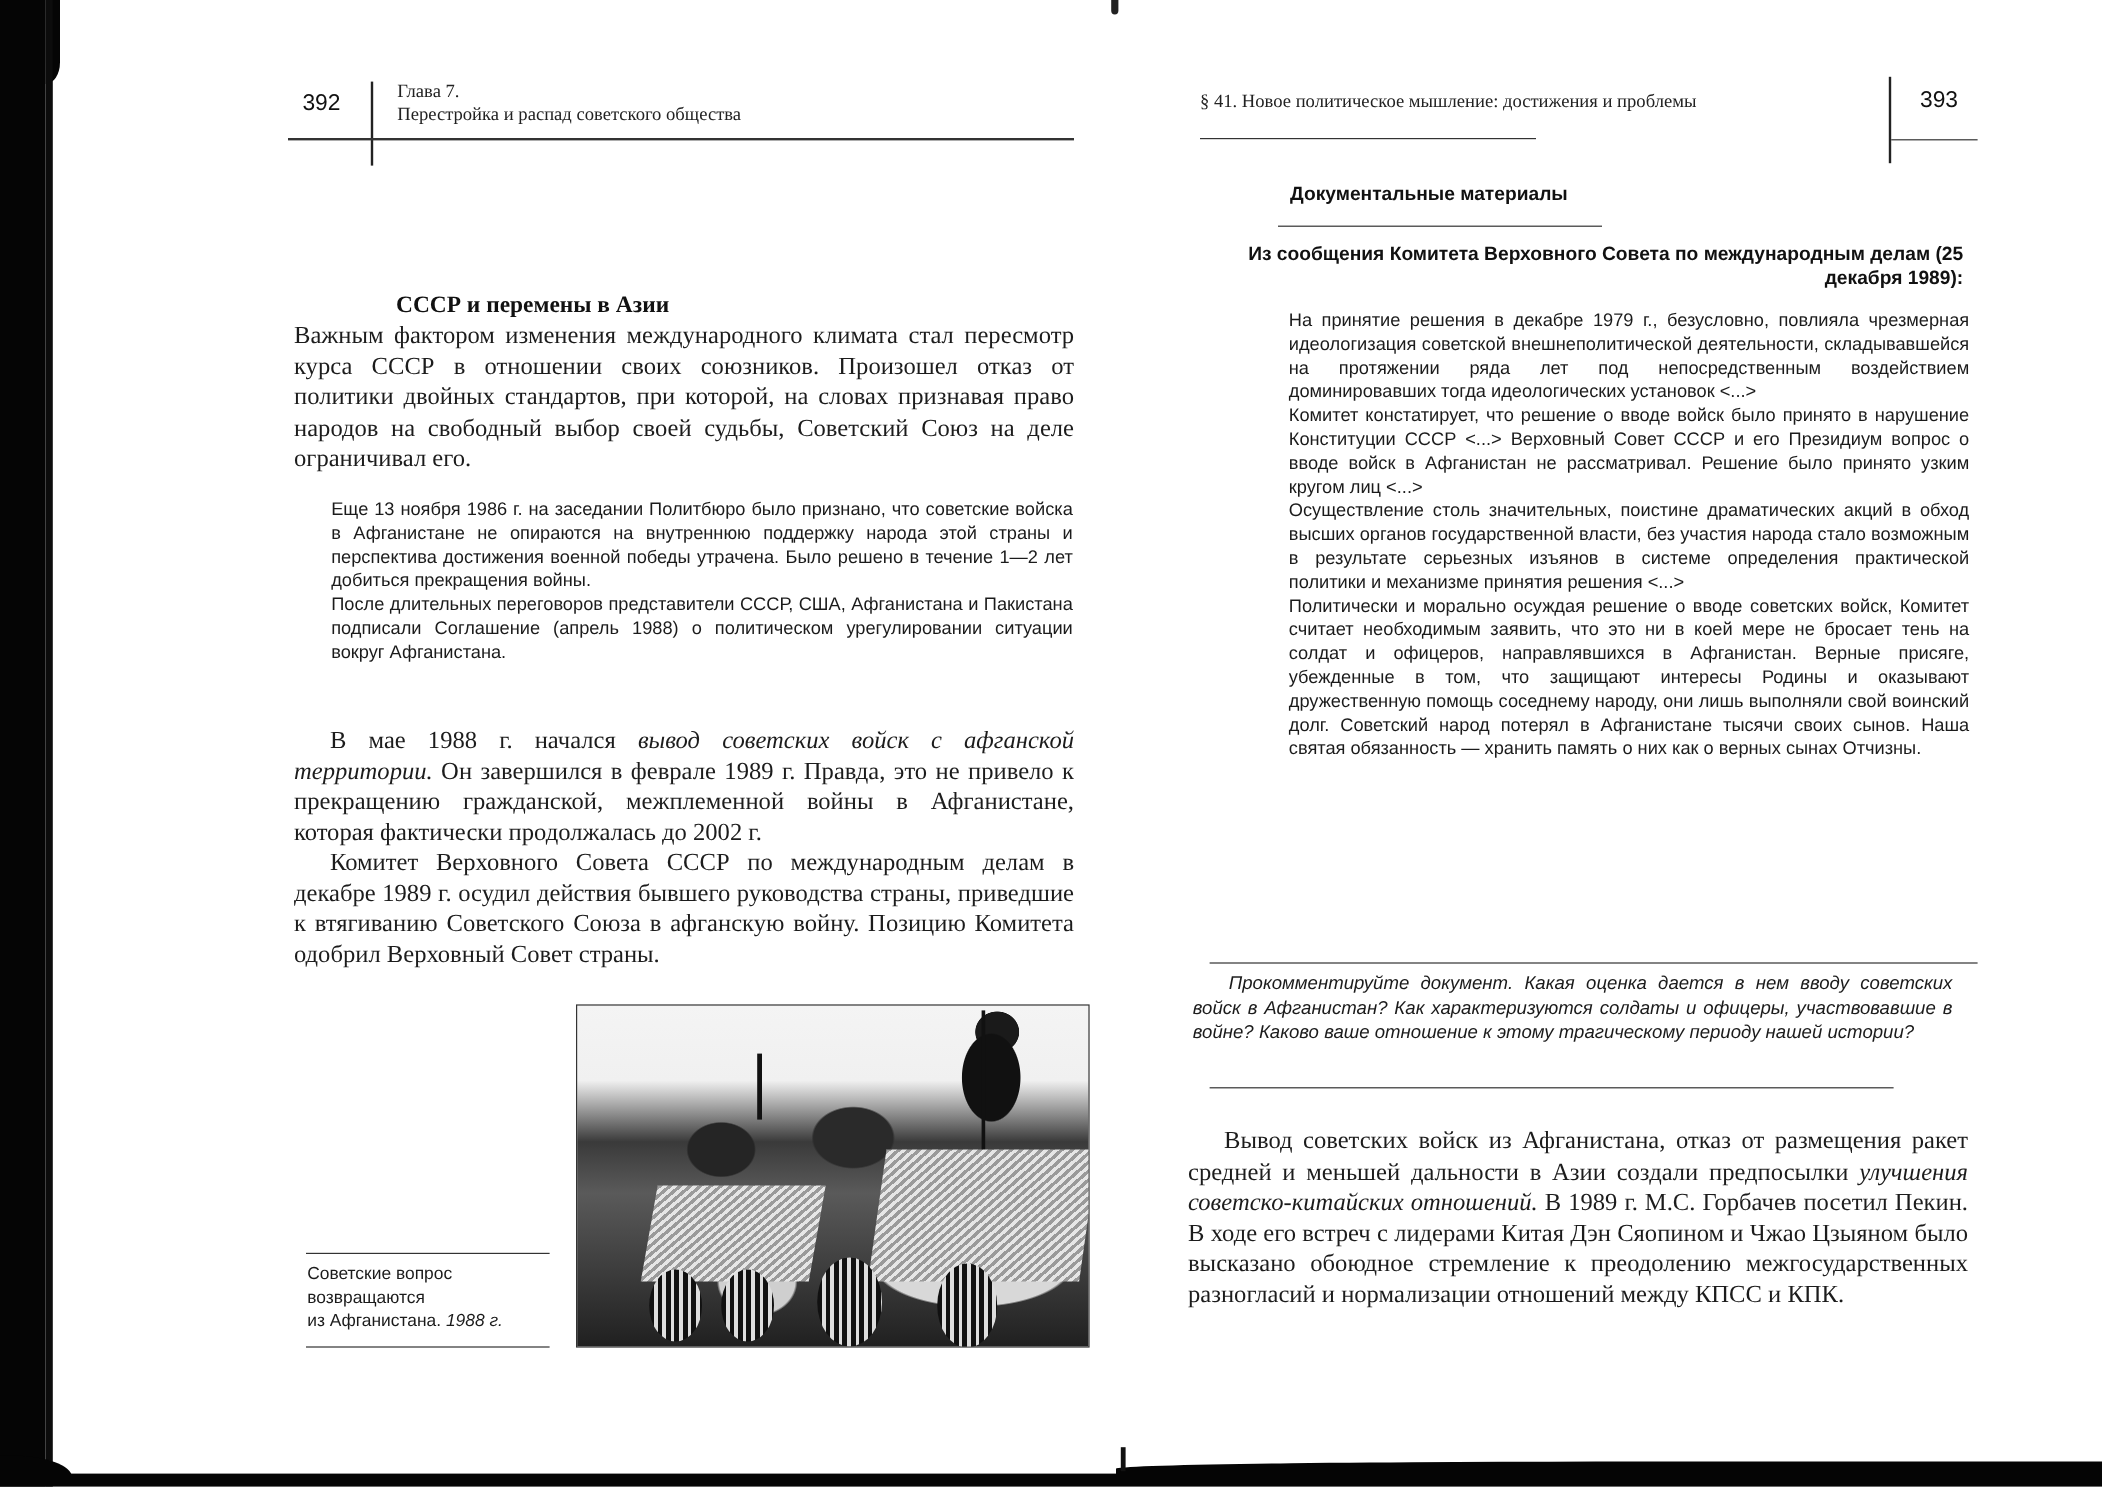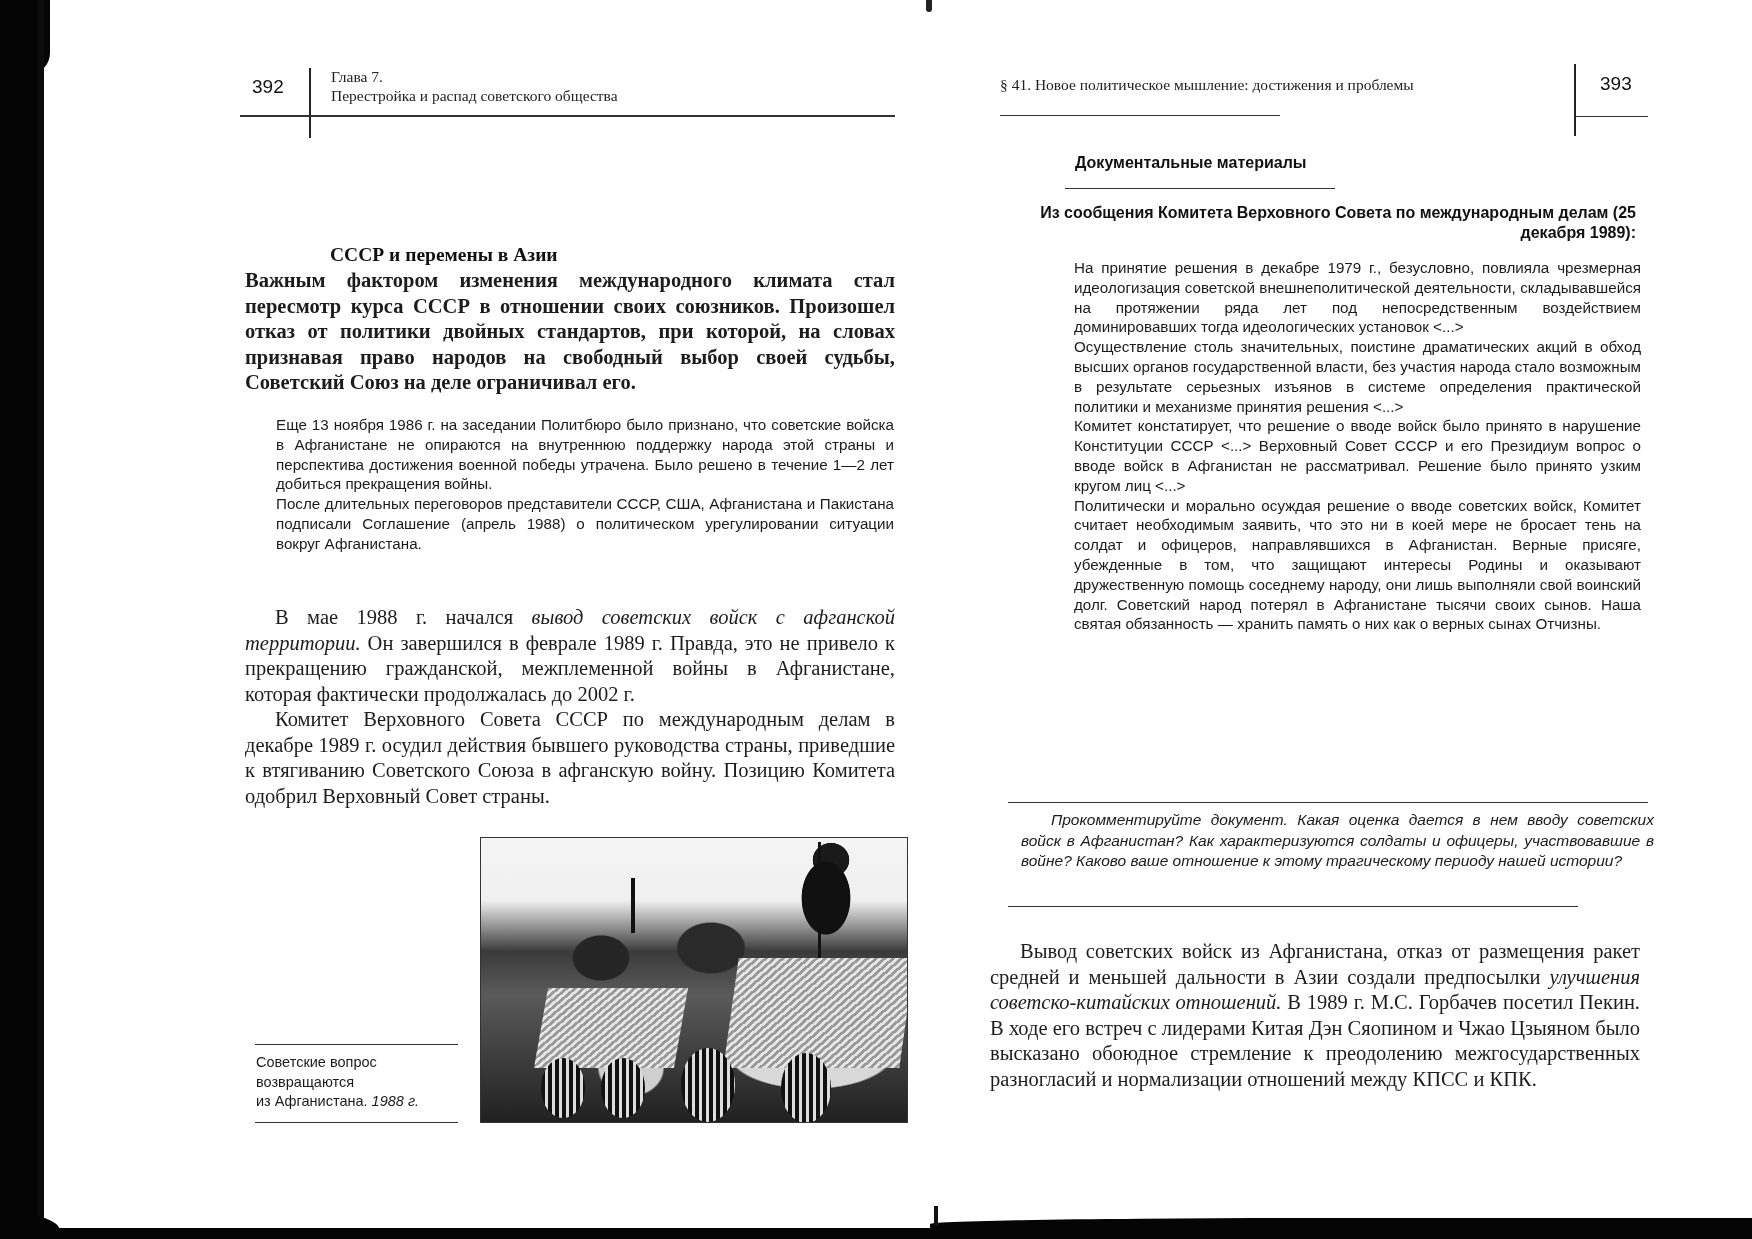--- a/index.html
+++ b/index.html
@@ -75,21 +75,21 @@
   <div class="vrule" style="left:309px; top:68px; height:70px;"></div>
   <div class="run-head" style="left:331px; top:67px;">
     <div>Глава 7.</div>
     <div>Перестройка и распад советского общества</div>
   </div>
   <div class="hrule" style="left:240px; top:115px; width:655px;"></div>
 
 
   <div class="section-head" style="left:330px; top:244px;">СССР и перемены в Азии</div>
 
-  <div class="body-serif" style="left:245px; top:268px; width:650px;font-weight:bold;">
+  <div class="body-serif" style="left:245px; top:268px; width:650px;">
     <p class="noindent">Важным фактором изменения международного климата стал пересмотр курса СССР в отношении своих союзников. Произошел отказ от политики двойных стандартов, при которой, на словах признавая право народов на свободный выбор своей судьбы, Советский Союз на деле ограничивал его.</p>
   </div>
 
   <div class="sans-block" style="left:276px; top:415px; width:618px;">
     <p>Еще 13 ноября 1986 г. на заседании Политбюро было признано, что советские войска в Афганистане не опираются на внутреннюю поддержку народа этой страны и перспектива достижения военной победы утрачена. Было решено в течение 1—2 лет добиться прекращения войны.</p>
     <p>После длительных переговоров представители СССР, США, Афганистана и Пакистана подписали Соглашение (апрель 1988) о политическом урегулировании ситуации вокруг Афганистана.</p>
   </div>
 
   <div class="body-serif" style="left:245px; top:605px; width:650px;">
     <p><span>В мае 1988 г. начался </span><em>вывод советских войск с афганской территории.</em><span> Он завершился в феврале 1989 г. Правда, это не привело к прекращению гражданской, межплеменной войны в Афганистане, которая фактически продолжалась до 2002 г.</span></p>
@@ -123,25 +123,25 @@
   <div class="pg-num" style="left:700px; top:73px;">393</div>
   <div class="hrule" style="left:676px; top:116px; width:72px; height:1px;"></div>
 
   <div class="doc-head" style="left:175px; top:154px;">Документальные материалы</div>
   <div class="hrule" style="left:165px; top:188px; width:270px; height:1px;"></div>
 
   <div class="doc-title" style="left:94px; top:203px; width:642px;">Из сообщения Комитета Верховного Совета по международным делам (25 декабря 1989):</div>
 
   <div class="sans-block" style="left:174px; top:258px; width:567px;">
     <p>На принятие решения в декабре 1979 г., безусловно, повлияла чрезмерная идеологизация советской внешнеполитической деятельности, складывавшейся на протяжении ряда лет под непосредственным воздействием доминировавших тогда идеологических установок &lt;...&gt;</p>
+    <p>Комитет констатирует, что решение о вводе войск было принято в нарушение Конституции СССР &lt;...&gt; Верховный Совет СССР и его Президиум вопрос о вводе войск в Афганистан не рассматривал. Решение было принято узким кругом лиц &lt;...&gt;</p>
     <p>Осуществление столь значительных, поистине драматических акций в обход высших органов государственной власти, без участия народа стало возможным в результате серьезных изъянов в системе определения практической политики и механизме принятия решения &lt;...&gt;</p>
-    <p>Комитет констатирует, что решение о вводе войск было принято в нарушение Конституции СССР &lt;...&gt; Верховный Совет СССР и его Президиум вопрос о вводе войск в Афганистан не рассматривал. Решение было принято узким кругом лиц &lt;...&gt;</p>
     <p>Политически и морально осуждая решение о вводе советских войск, Комитет считает необходимым заявить, что это ни в коей мере не бросает тень на солдат и офицеров, направлявшихся в Афганистан. Верные присяге, убежденные в том, что защищают интересы Родины и оказывают дружественную помощь соседнему народу, они лишь выполняли свой воинский долг. Советский народ потерял в Афганистане тысячи своих сынов. Наша святая обязанность — хранить память о них как о верных сынах Отчизны.</p>
   </div>
 
   <div class="hrule" style="left:108px; top:802px; width:640px; height:1px;"></div>
-  <div class="question" style="left:121px; top:810px; width:633px;font-style:italic;">Прокомментируйте документ. Какая оценка дается в нем вводу советских войск в Афганистан? Как характеризуются солдаты и офицеры, участвовавшие в войне? Каково ваше отношение к этому трагическому периоду нашей истории?</div>
+  <div class="question" style="left:94px; top:810px; width:633px;font-style:italic;">Прокомментируйте документ. Какая оценка дается в нем вводу советских войск в Афганистан? Как характеризуются солдаты и офицеры, участвовавшие в войне? Каково ваше отношение к этому трагическому периоду нашей истории?</div>
   <div class="hrule" style="left:108px; top:906px; width:570px; height:1px;"></div>
 
   <div class="body-serif" style="left:90px; top:939px; width:650px;">
     <p><span>Вывод советских войск из Афганистана, отказ от размещения ракет средней и меньшей дальности в Азии создали предпосылки </span><em>улучшения советско-китайских отношений.</em><span> В 1989 г. М.С. Горбачев посетил Пекин. В ходе его встреч с лидерами Китая Дэн Сяопином и Чжао Цзыяном было высказано обоюдное стремление к преодолению межгосударственных разногласий и нормализации отношений между КПСС и КПК.</span></p>
   </div>
 </section>
 
 </body></html>

